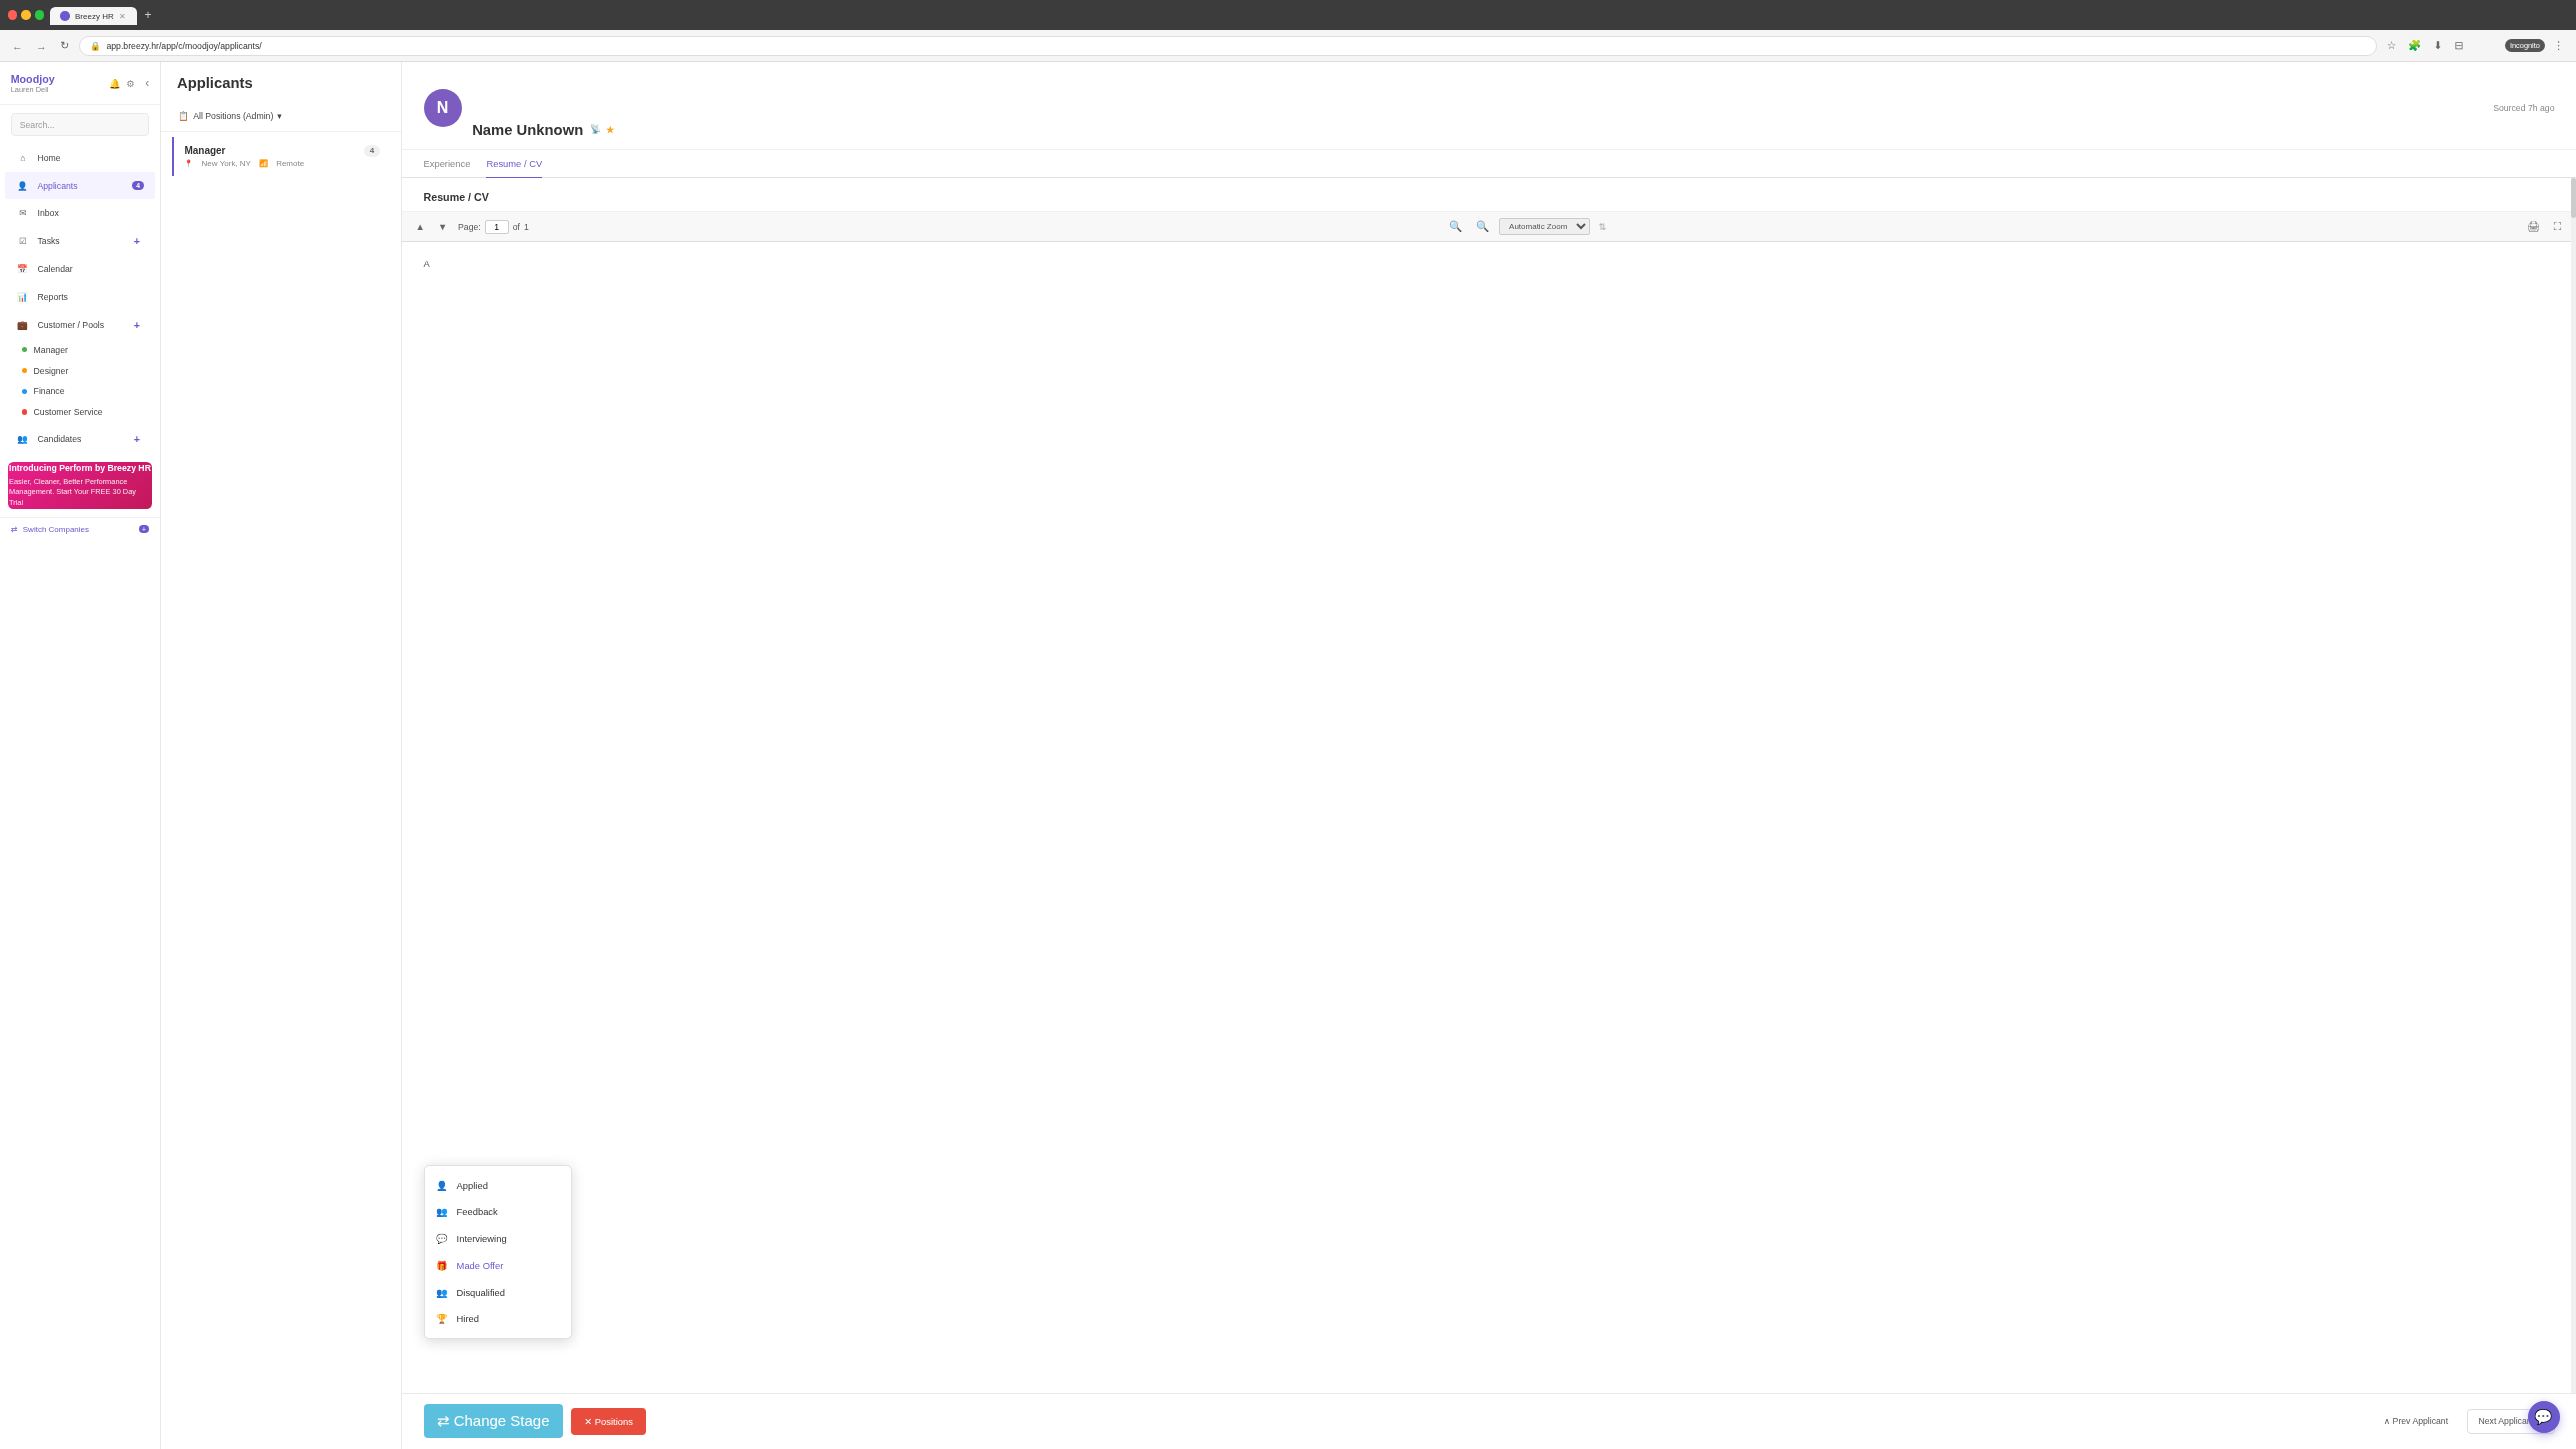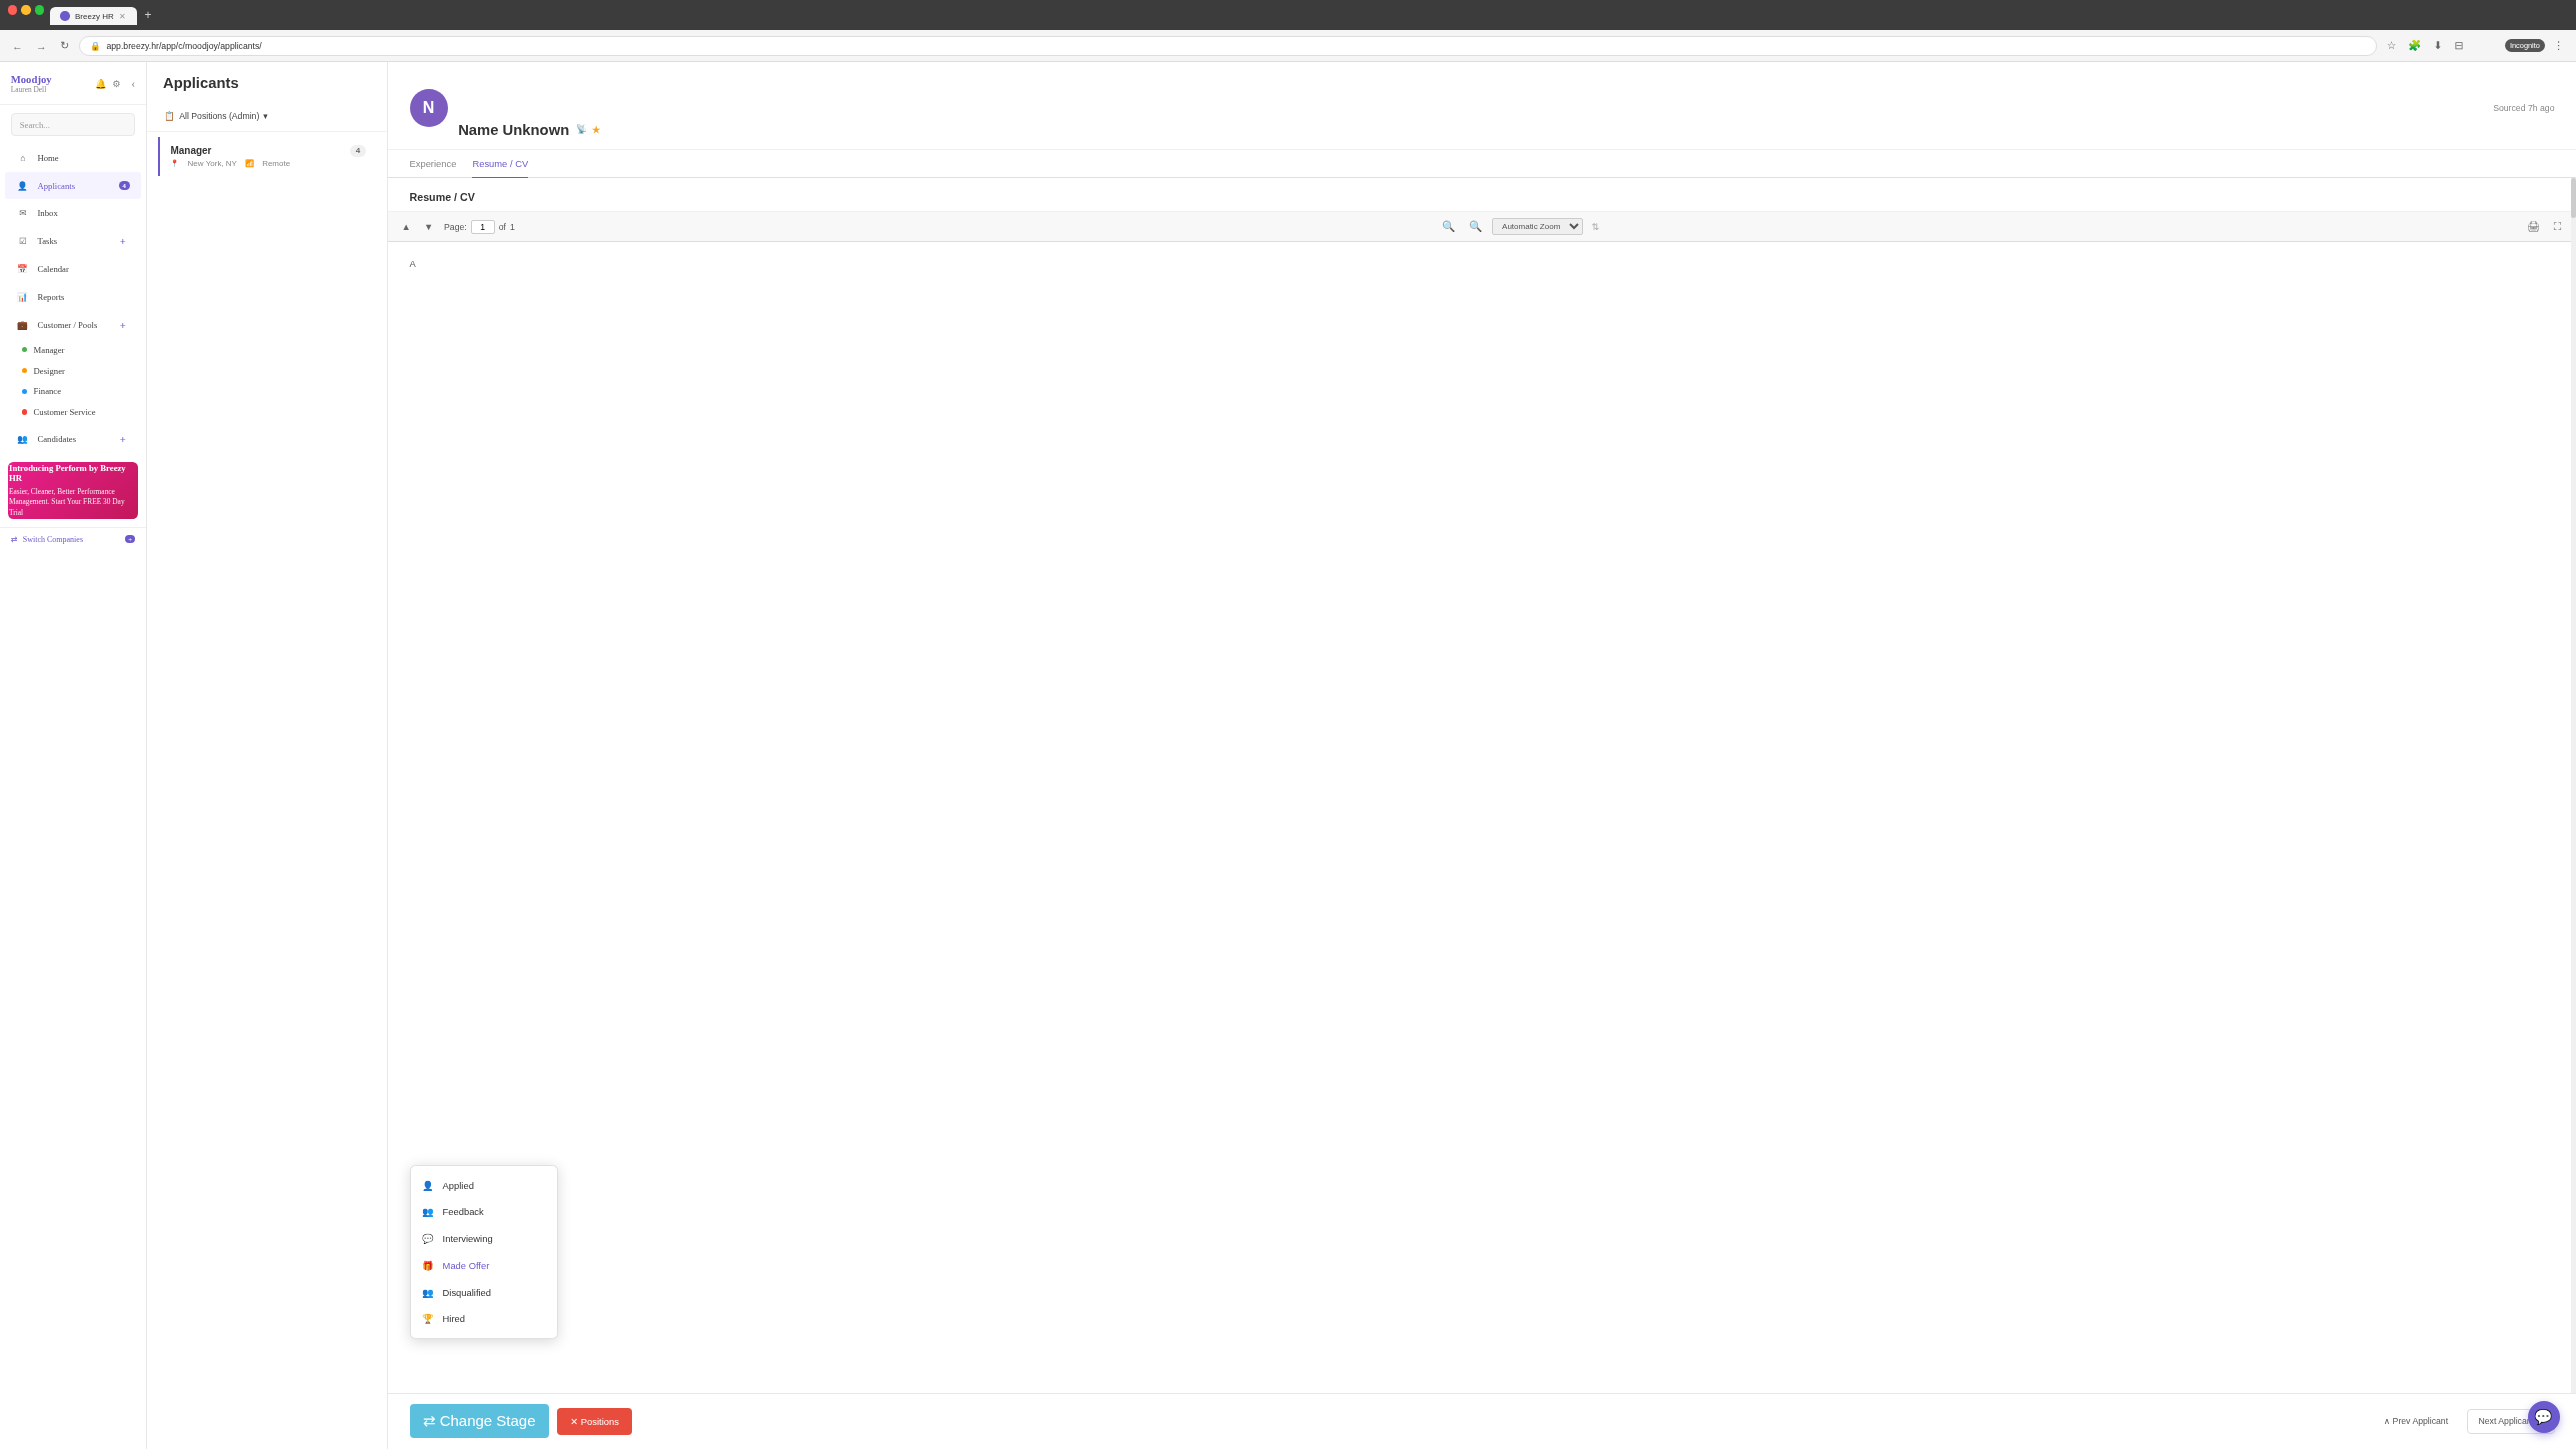--- a/index.html
+++ b/index.html
@@ -1,20 +1,20 @@
 <!DOCTYPE html>
 <html style="font-size:10.7px"><head>
   <meta charset="utf-8">
   <style>
     * { margin: 0; padding: 0; box-sizing: border-box; }
     body { font-family: -apple-system, BlinkMacSystemFont, 'Segoe UI', sans-serif; background: #f5f5f5; display: flex; flex-direction: column; height: 100vh; overflow: hidden; font-size: 9.4px; }
 
     
     .browser-chrome { background: #3c3c3c; padding: 5.4px 8px 0; flex-shrink: 0; }
-    .browser-title-bar { display: flex; align-items: flex-start; gap: 5.4px; margin-bottom: 5.4px; }
+    .browser-title-bar { display: flex; align-items: center; gap: 5.4px; margin-bottom: 5.4px; }
     .browser-controls { display: flex; gap: 4px; align-items: center; }
     .browser-btn { width: 9.4px; height: 9.4px; border-radius: 50%; border: none; cursor: pointer; }
     .browser-btn.close { background: #ff5f57; }
     .browser-btn.minimize { background: #ffbd2e; }
     .browser-btn.maximize { background: #28c940; }
     .tab-bar { display: flex; align-items: flex-end; gap: 2.7px; }
     .tab { background: #2b2b2b; color: #ccc; padding: 4px 10.7px; border-radius: 5.4px 5.4px 0 0; font-size: 8px; display: flex; align-items: center; gap: 5.4px; cursor: pointer; }
     .tab.active { background: #f5f5f5; color: #333; }
     .tab-icon { width: 9.4px; height: 9.4px; background: #6b5acd; border-radius: 50%; display: inline-block; }
     .tab-close { color: #999; font-size: 8px; cursor: pointer; }
@@ -26,21 +26,21 @@
     .address-bar { flex: 1; background: white; border: 0.7px solid #ddd; border-radius: 13.4px; padding: 4px 10.7px; font-size: 8.7px; color: #333; display: flex; align-items: center; gap: 5.4px; }
     .address-bar-url { color: #333; font-size: 8.7px; }
     .toolbar-actions { display: flex; gap: 4px; align-items: center; color: #666; font-size: 10.7px; }
     .toolbar-btn { background: none; border: none; color: #666; cursor: pointer; font-size: 10.7px; padding: 2.7px 4px; border-radius: 2.7px; }
     .incognito-badge { background: #555; color: #fff; font-size: 7.4px; padding: 2px 5.4px; border-radius: 8px; cursor: pointer; margin-left: 33px; }
 
     
     .app-container { display: flex; flex: 1; overflow: hidden; background: white; }
 
     
-    .sidebar { width: 147px; background: white; border-right: 0.7px solid #e8e8e8; display: flex; flex-direction: column; overflow-y: auto; flex-shrink: 0; font-family: Liberation Serif, serif; }
+    .sidebar { width: 161px; background: white; border-right: 0.7px solid #e8e8e8; display: flex; flex-direction: column; overflow-y: auto; flex-shrink: 0; }
     .sidebar-header { padding: 10.7px; display: flex; align-items: center; gap: 5.4px; border-bottom: 0.7px solid #f0f0f0; }
     .sidebar-logo { font-size: 10.7px; font-weight: 700; color: #6b5acd; }
     .sidebar-user { font-size: 7.4px; color: #888; }
     .sidebar-header-icons { margin-left: auto; display: flex; gap: 5.4px; color: #888; font-size: 9.4px; }
     .sidebar-collapse { color: #888; cursor: pointer; font-size: 12px; }
 
     .search-box { margin: 8px 10.7px; background: #f8f8f8; border: 0.7px solid #e8e8e8; border-radius: 4px; padding: 5.4px 8px; font-size: 8.7px; color: #999; cursor: text; }
 
     .nav-item { padding: 6.7px 10.7px; display: flex; align-items: center; gap: 8px; cursor: pointer; color: #444; font-size: 8.7px; border-radius: 2.7px; margin: 0.7px 5.4px; }
     .nav-item.active { background: #f5f3ff; color: #6b5acd; }

